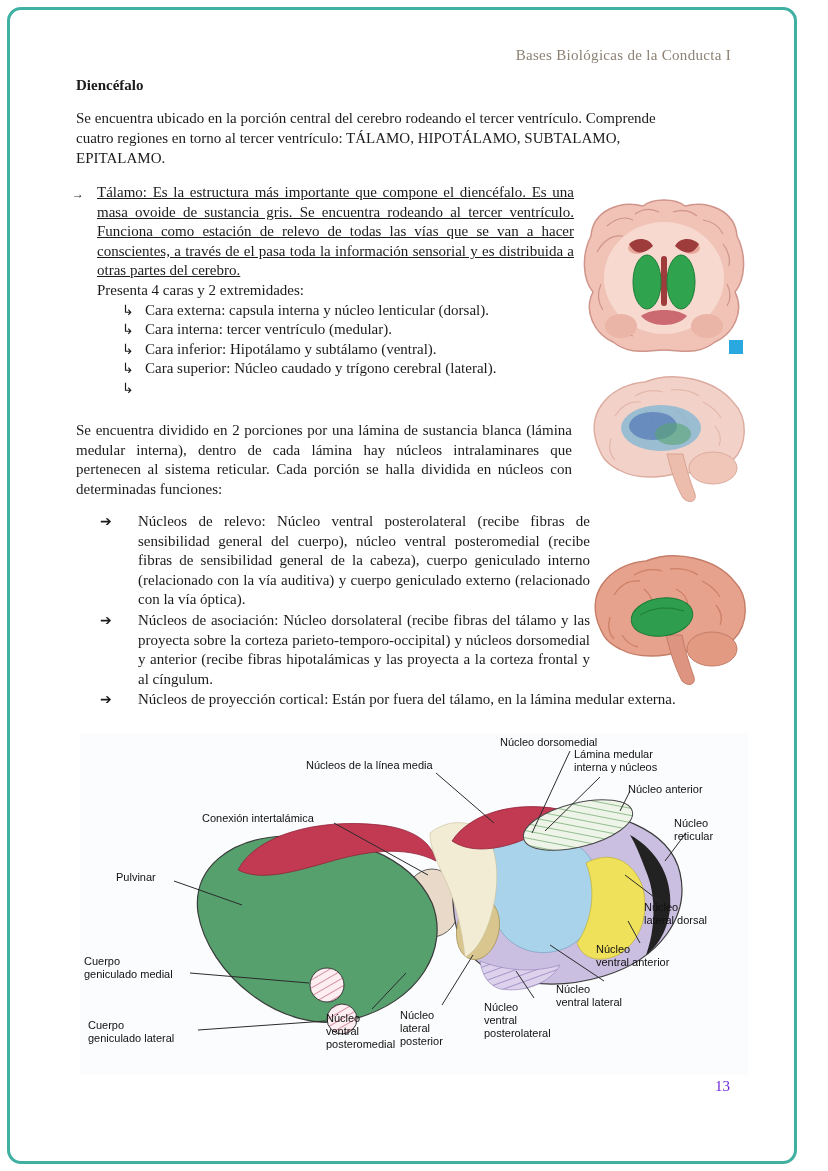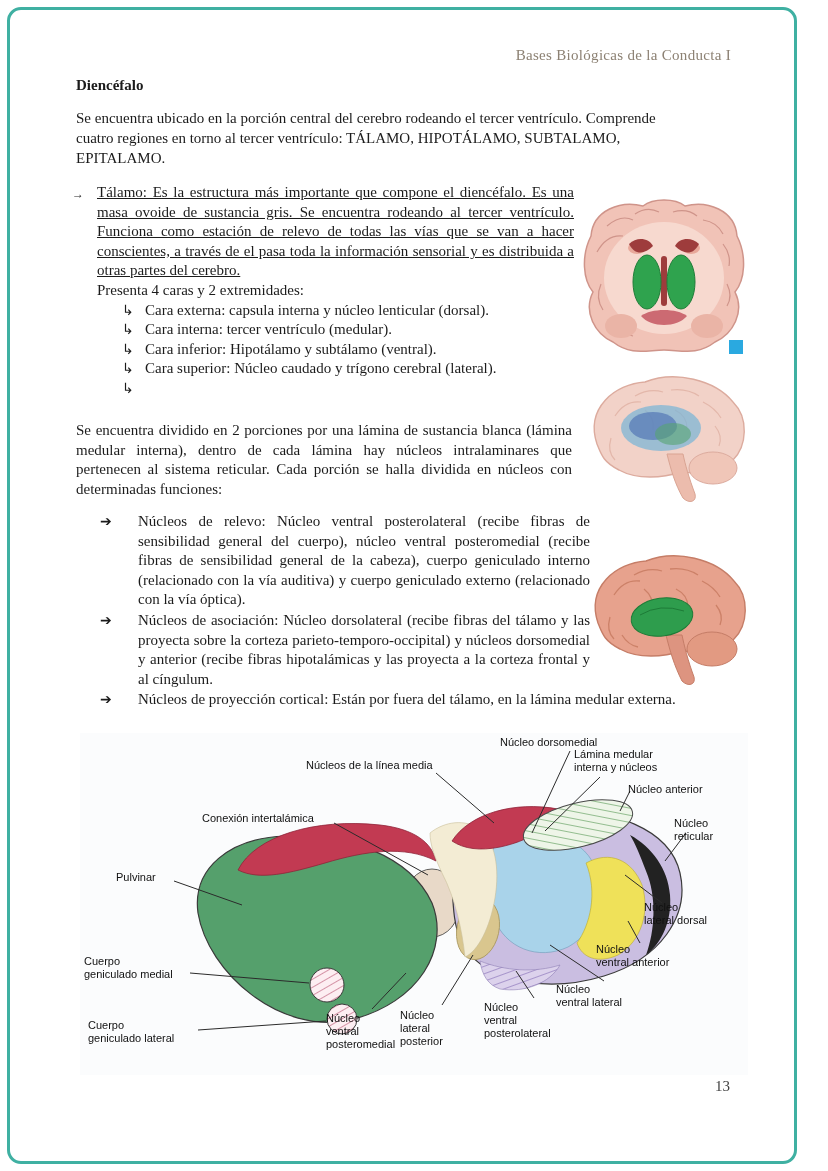--- a/index.html
+++ b/index.html
@@ -43,21 +43,21 @@
   .l6{left:594px;top:84px;width:72px;}
   .l7{left:36px;top:138px;width:58px;}
   .l8{left:564px;top:168px;width:84px;}
   .l9{left:4px;top:222px;width:108px;}
   .l10{left:516px;top:210px;width:110px;}
   .l11{left:476px;top:250px;width:104px;}
   .l12{left:8px;top:286px;width:112px;}
   .l13{left:246px;top:279px;width:92px;}
   .l14{left:320px;top:276px;width:84px;}
   .l15{left:404px;top:268px;width:100px;}
-  .pagenum{position:absolute;top:1078px;right:74px;font-size:15px;color:#404040;}
+  .pagenum{position:absolute;top:1078px;right:74px;font-size:15px;color:#6d28d9;}
 </style>
 </head>
 <body>
 
 <div class="page">
   <div class="frame"></div>
 
   <div class="header">Bases Biológicas de la Conducta I</div>
   <div class="title">Diencéfalo</div>
   <div class="intro">Se encuentra ubicado en la porción central del cerebro rodeando el tercer ventrículo. Comprende

